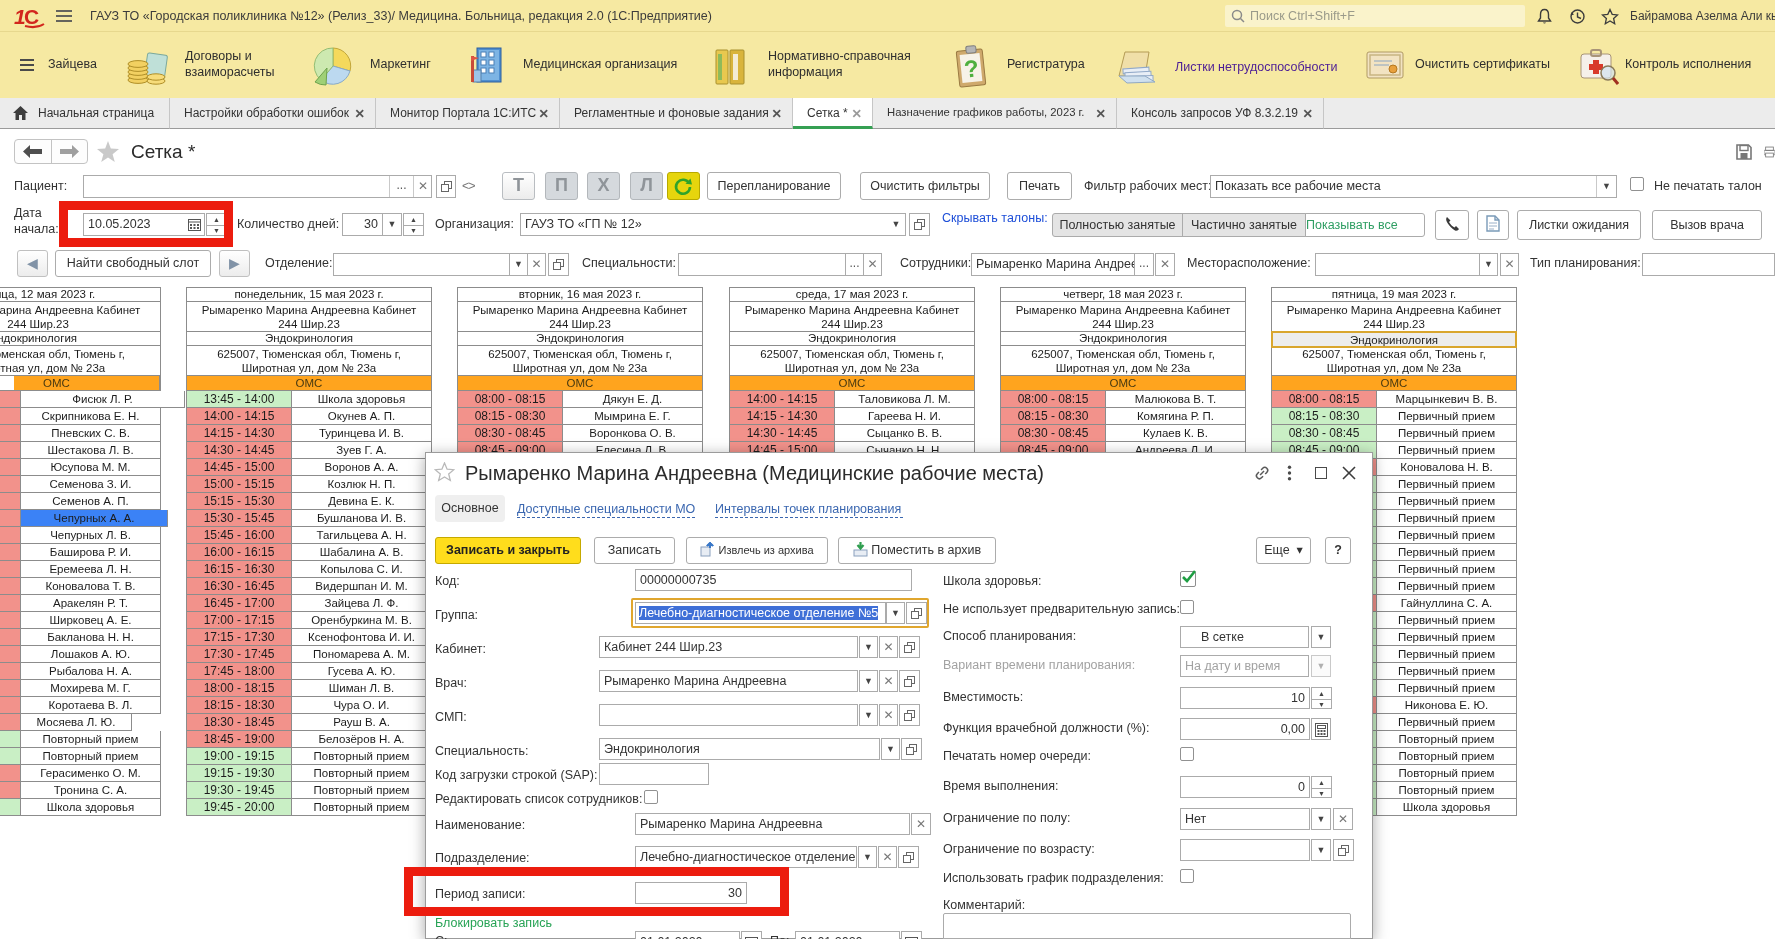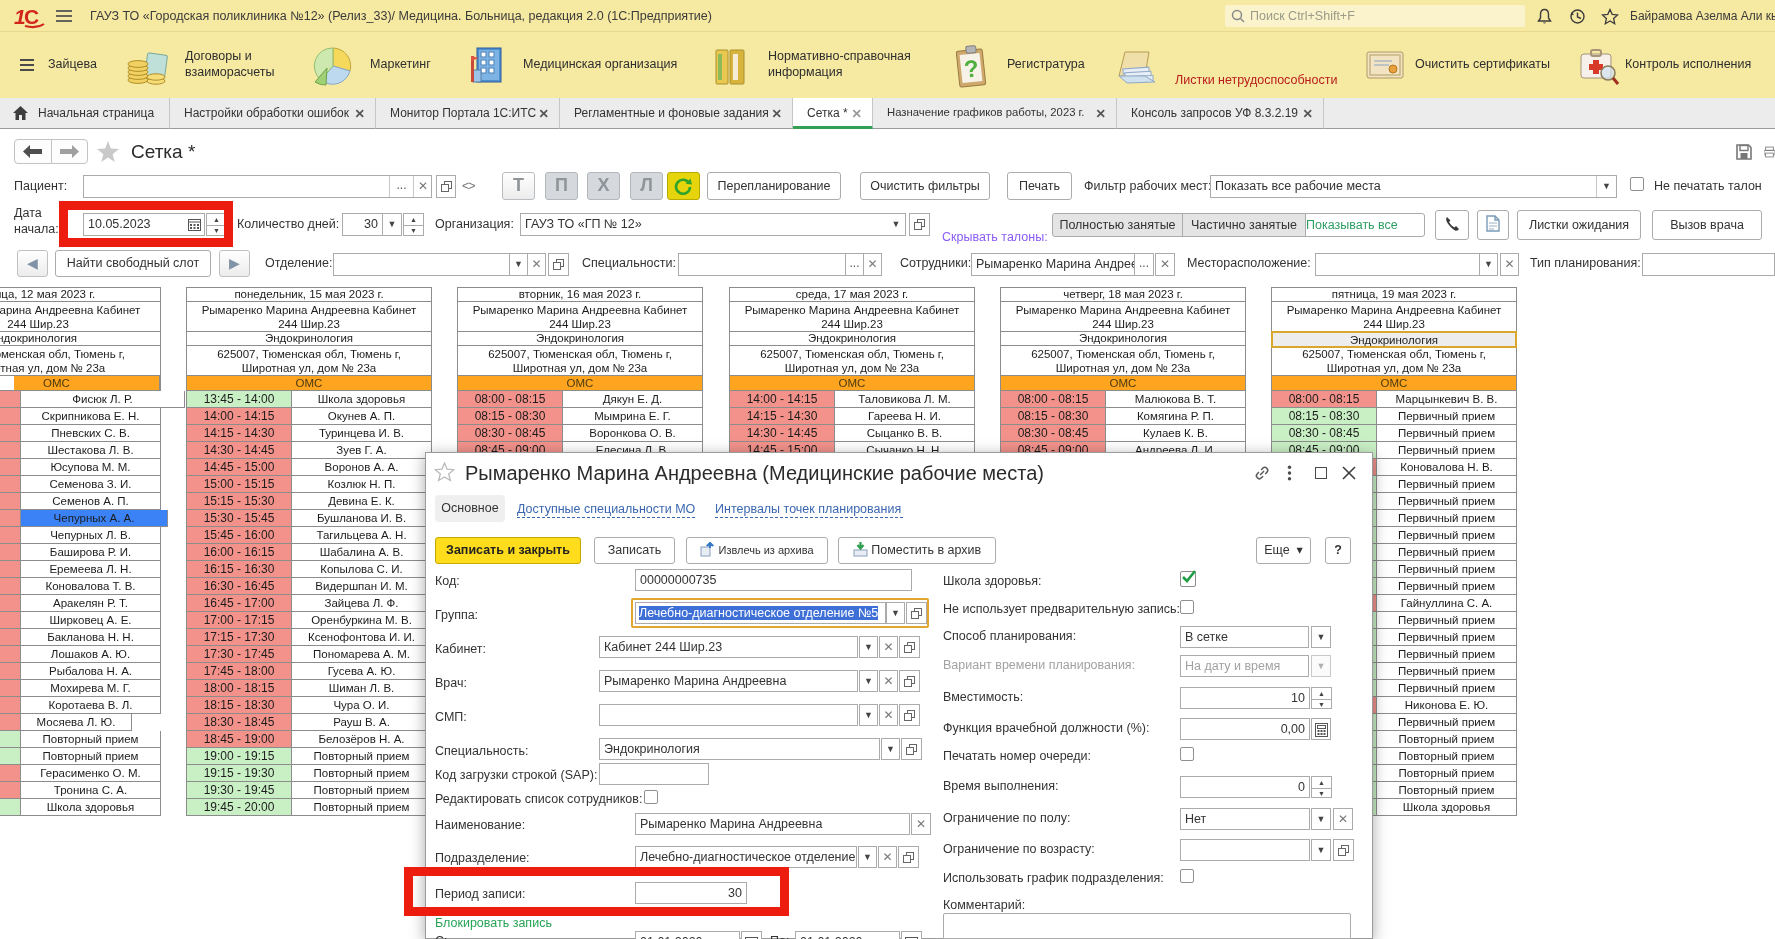--- a/index.html
+++ b/index.html
@@ -110,21 +110,21 @@
 <div class="a" style="left:1007px;top:57px;width:200px;height:16px;font-size:12.5px;color:#2e2e2e;white-space:nowrap">Регистратура</div>
 <svg class="a" style="left:1115px;top:46px" width="44" height="40" viewBox="0 0 44 40">
 <path d="M4 30 L10 6 L34 6 L30 30 Z" fill="#f0dfa8" stroke="#b49b55"></path>
 <g fill="#e8eef6" stroke="#90a8c8">
       <rect x="8" y="22" width="26" height="5" transform="rotate(-4 21 24)"></rect>
       <rect x="10" y="26" width="26" height="5" transform="rotate(-3 23 28)"></rect>
       <rect x="11" y="30" width="27" height="5" transform="rotate(-2 24 32)"></rect>
     </g>
 <path d="M4 30 L30 30 L40 36 L12 37 Z" fill="#cfe0ef" stroke="#8fa8c4"></path>
   </svg>
-<div class="a" style="left:1175px;top:73px;width:200px;height:16px;font-size:12.5px;color:#b91c1c;white-space:nowrap">Листки нетрудоспособности</div>
+<div class="a" style="left:1175px;top:60px;width:200px;height:16px;font-size:12.5px;color:#4c1d95;white-space:nowrap">Листки нетрудоспособности</div>
 <svg class="a" style="left:1365px;top:50px" width="40" height="32" viewBox="0 0 40 32">
 <rect x="2" y="2" width="36" height="26" rx="2" fill="#f2e3c2" stroke="#b09a64"></rect>
 <rect x="5" y="5" width="30" height="20" fill="none" stroke="#c8b582" stroke-width="1.5"></rect>
 <g stroke="#8aa4c0">
       <line x1="9" y1="11" x2="27" y2="11"></line>
       <line x1="9" y1="15" x2="24" y2="15"></line>
     </g>
 <circle cx="28" cy="19" r="4" fill="#e8a03c" stroke="#b47820"></circle>
   </svg>
 <div class="a" style="left:1415px;top:57px;width:200px;height:16px;font-size:12.5px;color:#2e2e2e;white-space:nowrap">Очистить сертификаты</div>
@@ -240,21 +240,21 @@
     <div style="position:absolute;left:0;top:0;width:100%;height:11px;text-align:center;font-size:7px;color:#444;line-height:11px">▲</div>
     <div style="position:absolute;left:0;top:11px;width:100%;height:11px;text-align:center;font-size:7px;color:#444;line-height:9px;border-top:1px solid #ababab">▼</div>
   </div>
 <div class="a" style="left:435px;top:217px;width:85px;height:16px;font-size:12.5px;color:#333">Организация:</div>
 <div class="inp" style="left:520px;top:213px;width:368px;height:23px;">ГАУЗ ТО «ГП № 12»</div>
 <div class="sq" style="left:887px;top:213px;width:19px;height:23px;text-align:center;font-size:9px;color:#444;line-height:21px;border-left:none">▼</div>
 <div class="sq" style="left:909px;top:213px;width:21px;height:23px;text-align:center"><svg width="11" height="11" viewBox="0 0 11 11" style="margin-top:5px">
       <rect x="3.5" y="0.5" width="7" height="7" fill="#fff" stroke="#666"></rect>
       <rect x="0.5" y="3.5" width="7" height="7" fill="#fff" stroke="#666"></rect>
     </svg></div>
-<div class="a" style="left:942px;top:230px;width:108px;height:16px;font-size:12.5px;color:#8b5cf6">Скрывать талоны:</div>
+<div class="a" style="left:942px;top:211px;width:108px;height:16px;font-size:12.5px;color:#1d4ed8">Скрывать талоны:</div>
 <div class="a" style="left:1052px;top:213px;width:131px;height:24px;background:#e4e4e4;border:1px solid #ababab;border-radius:3px 0 0 3px;text-align:center;font-size:12.5px;line-height:22px;color:#333">Полностью занятые</div>
 <div class="a" style="left:1182px;top:213px;width:124px;height:24px;background:#e4e4e4;border:1px solid #ababab;text-align:center;font-size:12.5px;line-height:22px;color:#333">Частично занятые</div>
 <div class="a" style="left:1305px;top:213px;width:120px;height:24px;background:#fff;border:1px solid #ababab;border-radius:0 3px 3px 0;font-size:12.5px;line-height:22px;color:#2f9e63">Показывать все</div>
 <div class="btn" style="left:1435px;top:210px;width:34px;height:30px;border-radius:3px"><svg width="16" height="16" viewBox="0 0 16 16" style="margin-top:5px">
       <path d="M3 1 C2 2 1.5 4 3.5 7 C5.5 10 8 13 11 14.5 C13 15.3 14.5 14 15 13 L12 10 L10.5 11.5 C8.5 10.5 6 8 5 6 L6.5 4.5 Z" fill="#3a3a3a"></path>
     </svg></div>
 <div class="btn" style="left:1477px;top:210px;width:32px;height:30px;border-radius:3px"><svg width="14" height="17" viewBox="0 0 14 17" style="margin-top:4px">
       <path d="M1 1 L9 1 L13 5 L13 16 L1 16 Z" fill="#fff" stroke="#7a9ab8" stroke-width="1.4"></path>
       <path d="M9 1 L9 5 L13 5" fill="none" stroke="#7a9ab8" stroke-width="1.4"></path>
       <g stroke="#9ab0c8">
@@ -766,21 +766,21 @@
     </svg></div>
 <div class="a" style="left:943px;top:574px;width:430px;height:16px;z-index:11;font-size:12.5px;color:#333;white-space:nowrap">Школа здоровья:</div>
 <div class="a" style="left:1180px;top:571px;width:16px;height:16px;z-index:11;border:1px solid #8e8e8e;border-radius:2px;background:#fff">
     <svg width="18" height="16" viewBox="0 0 18 16" style="position:absolute;left:-1px;top:-3px">
       <path d="M3 8 L7 12 L15 2" fill="none" stroke="#1f9e43" stroke-width="2.6"></path>
     </svg>
   </div>
 <div class="a" style="left:943px;top:602px;width:430px;height:16px;z-index:11;font-size:12.5px;color:#333;white-space:nowrap">Не использует предварительную запись:</div>
 <div class="a" style="left:1180px;top:600px;width:14px;height:14px;z-index:11;border:1px solid #919191;border-radius:2px;background:#fff"></div>
 <div class="a" style="left:943px;top:629px;width:430px;height:16px;z-index:11;font-size:12.5px;color:#333;white-space:nowrap">Способ планирования:</div>
-<div class="a" style="left:1180px;top:626px;width:129px;height:22px;z-index:11;background:#fff;border:1px solid #ababab;font-size:12.5px;line-height:20px;padding:0 4px;text-align:left;color:#333;white-space:nowrap;overflow:hidden">В сетке</div>
+<div class="a" style="left:1180px;top:626px;width:129px;height:22px;z-index:11;background:#fff;border:1px solid #ababab;font-size:12.5px;line-height:20px;padding:0 20px;text-align:left;color:#333;white-space:nowrap;overflow:hidden">В сетке</div>
 <div class="a" style="left:1311px;top:626px;width:20px;height:22px;z-index:11;background:#fff;border:1px solid #ababab;text-align:center"><span style="font-size:9px;color:#444;line-height:20px">▼</span></div>
 <div class="a" style="left:943px;top:658px;width:430px;height:16px;z-index:11;font-size:12.5px;color:#a2a2a2;white-space:nowrap">Вариант времени планирования:</div>
 <div class="a" style="left:1180px;top:655px;width:129px;height:22px;z-index:11;background:#fff;border:1px solid #ababab;font-size:12.5px;line-height:20px;padding:0 4px;text-align:left;color:#a2a2a2;white-space:nowrap;overflow:hidden">На дату и время</div>
 <div class="a" style="left:1311px;top:655px;width:20px;height:22px;z-index:11;background:#fbfbfb;border:1px solid #c9c9c9;text-align:center"><span style="font-size:9px;color:#b0b0b0;line-height:20px">▼</span></div>
 <div class="a" style="left:943px;top:690px;width:430px;height:16px;z-index:11;font-size:12.5px;color:#333;white-space:nowrap">Вместимость:</div>
 <div class="a" style="left:1180px;top:687px;width:130px;height:22px;z-index:11;background:#fff;border:1px solid #ababab;font-size:12.5px;line-height:20px;padding:0 4px;text-align:right;color:#333;white-space:nowrap;overflow:hidden">10</div>
 <div class="a" style="left:1311px;top:687px;width:21px;height:22px;z-index:11;background:#fff;border:1px solid #ababab">
     <div style="position:absolute;left:0;top:0;width:100%;height:11px;text-align:center;font-size:7px;color:#444;line-height:11px">▲</div>
     <div style="position:absolute;left:0;top:11px;width:100%;height:11px;text-align:center;font-size:7px;color:#444;line-height:9px;border-top:1px solid #ababab">▼</div>
   </div>

